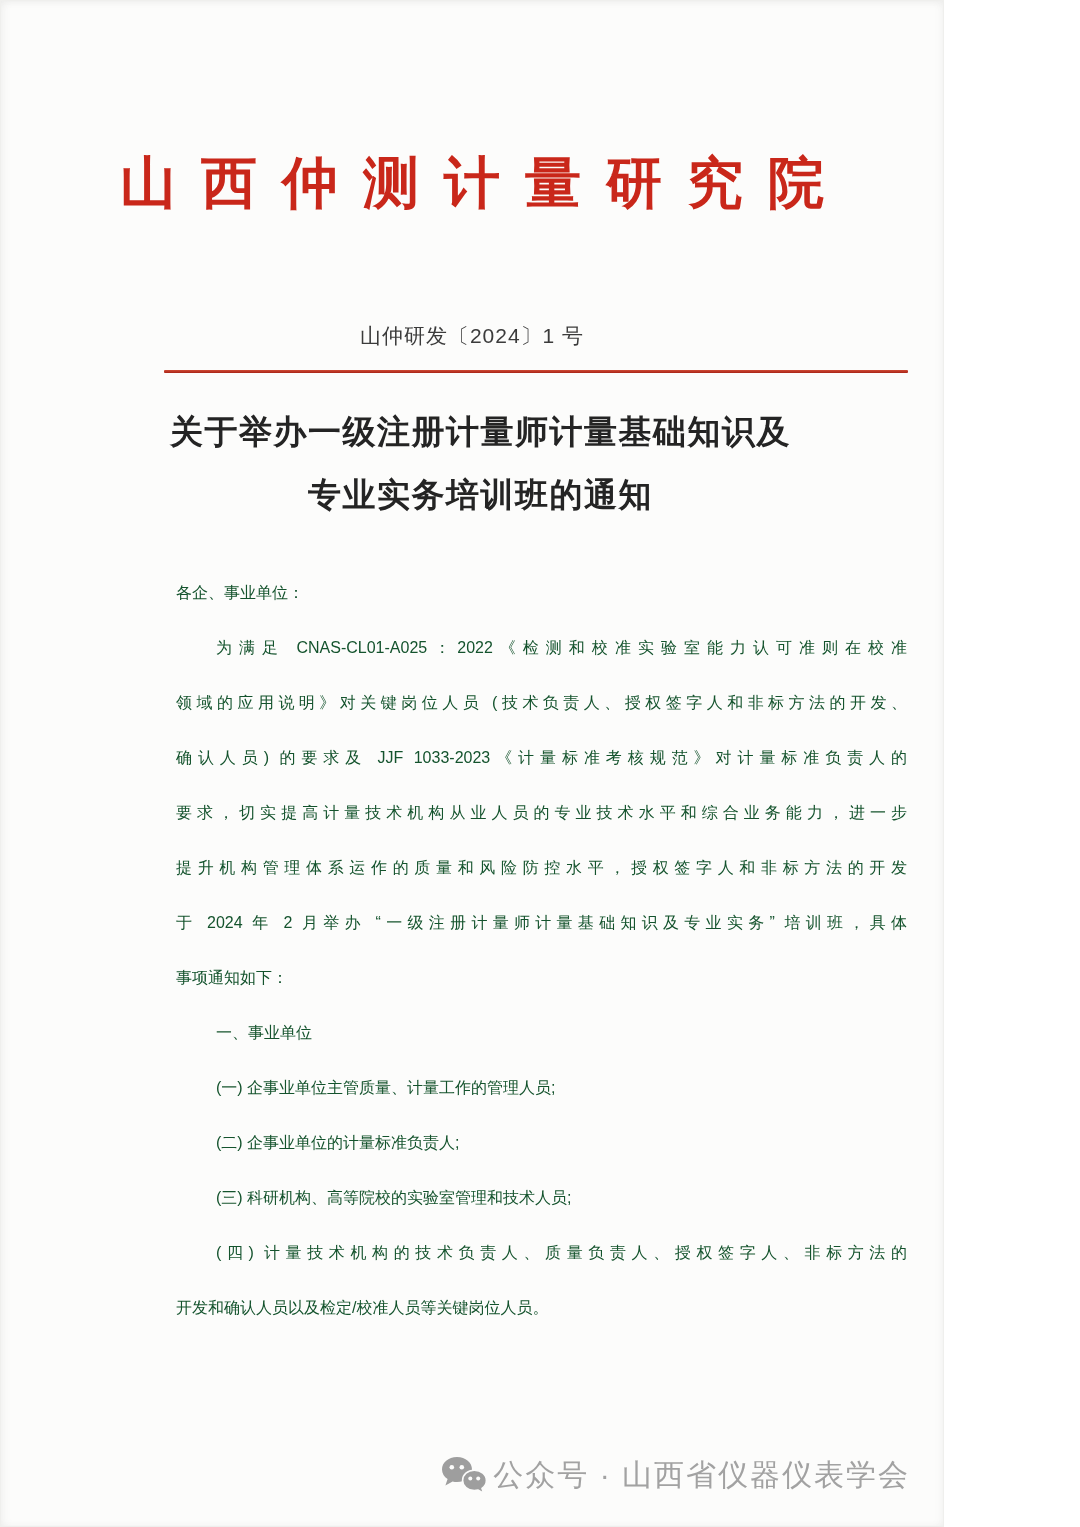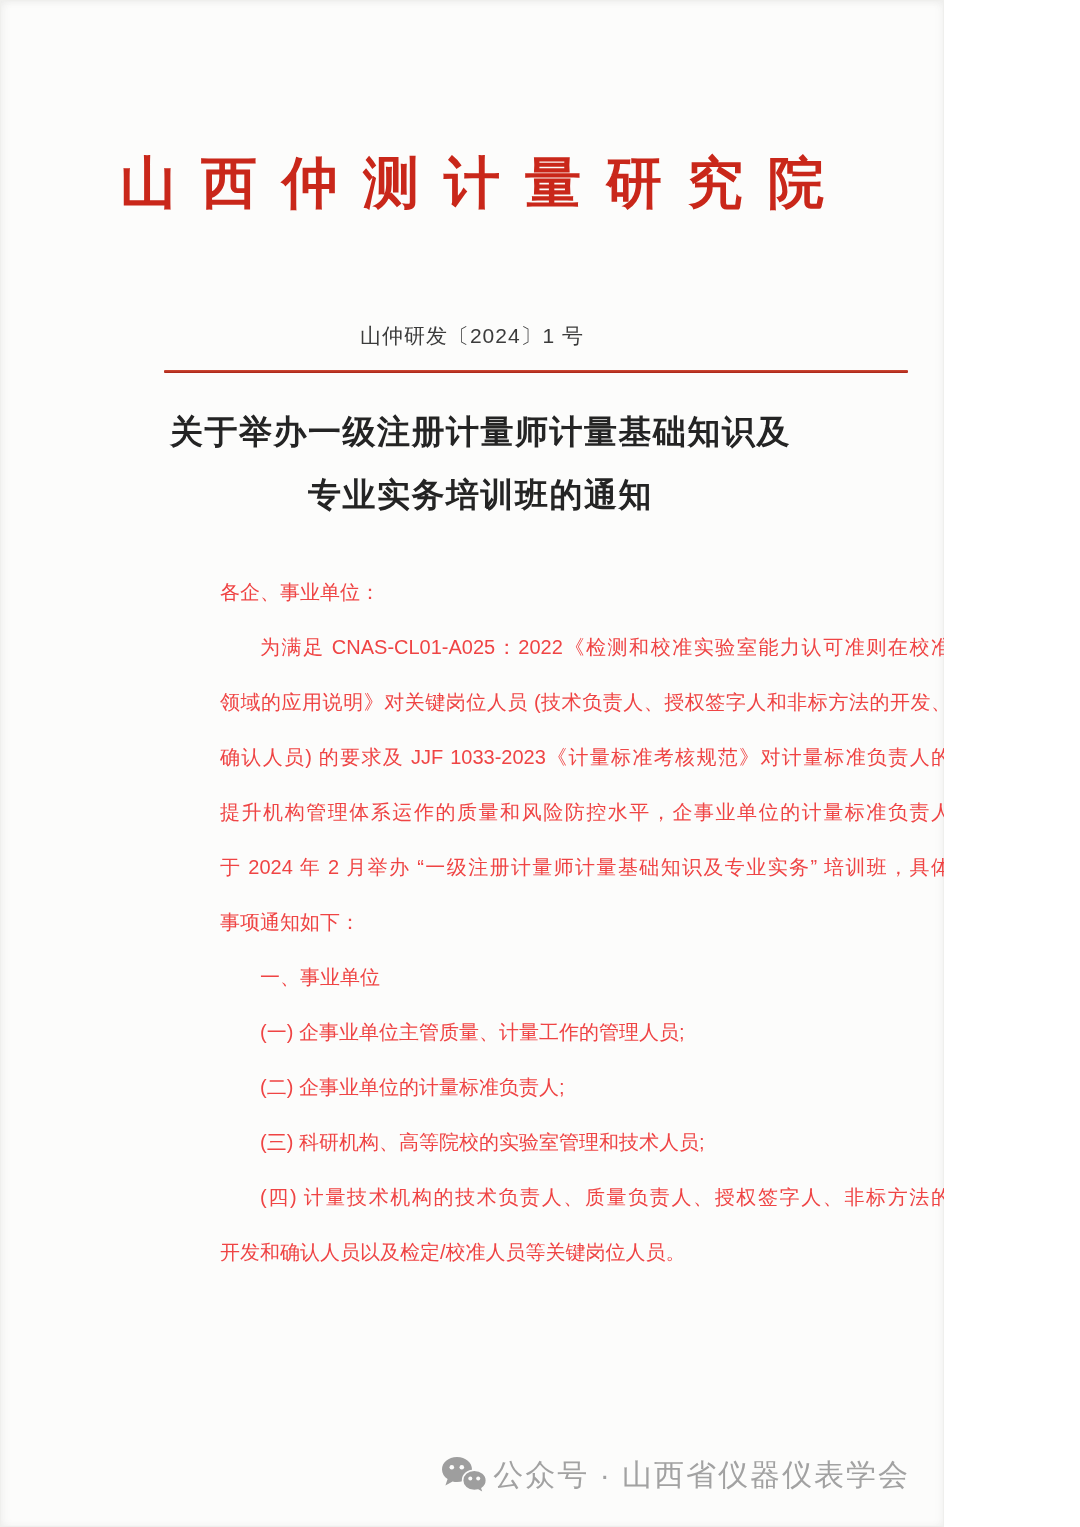--- a/index.html
+++ b/index.html
@@ -61,23 +61,22 @@
     letter-spacing: 1.5px;
     white-space: nowrap;
   }
   .notice-title1 { top: 410px; }
   .notice-title2 { top: 473px; }
   .doc-body {
     position: absolute;
     top: 565px;
     left: 176px;
     width: 731px;
-    font-size: 20px;
-    color: #ef4444;
-    margin-left: 44px;
+    font-size: 16px;
+    color: #14532d;
   }
   .bl {
     height: 55px;
     line-height: 55px;
     white-space: nowrap;
     text-align: left;
   }
   .jf {
     white-space: normal;
     text-align: justify;
@@ -110,21 +109,22 @@
   <div class="red-rule"></div>
 
   <div class="notice-title notice-title1">关于举办一级注册计量师计量基础知识及</div>
   <div class="notice-title notice-title2">专业实务培训班的通知</div>
 
   <div class="doc-body">
     <div class="bl">各企、事业单位：</div>
     <div class="bl i2 jf">为满足 CNAS-CL01-A025：2022《检测和校准实验室能力认可准则在校准</div>
     <div class="bl jf">领域的应用说明》对关键岗位人员 (技术负责人、授权签字人和非标方法的开发、</div>
     <div class="bl jf">确认人员) 的要求及 JJF 1033-2023《计量标准考核规范》对计量标准负责人的</div>
-    <div class="bl jf">提升机构管理体系运作的质量和风险防控水平，企事业单位的计量标准负责人</div>
+    <div class="bl jf">要求，切实提高计量技术机构从业人员的专业技术水平和综合业务能力，进一步</div>
+    <div class="bl jf">提升机构管理体系运作的质量和风险防控水平，授权签字人和非标方法的开发</div>
     <div class="bl jf">于 2024 年 2 月举办 “一级注册计量师计量基础知识及专业实务” 培训班，具体</div>
     <div class="bl">事项通知如下：</div>
     <div class="bl i2">一、事业单位</div>
     <div class="bl i2">(一) 企事业单位主管质量、计量工作的管理人员;</div>
     <div class="bl i2">(二) 企事业单位的计量标准负责人;</div>
     <div class="bl i2">(三) 科研机构、高等院校的实验室管理和技术人员;</div>
     <div class="bl i2 jf">(四) 计量技术机构的技术负责人、质量负责人、授权签字人、非标方法的</div>
     <div class="bl">开发和确认人员以及检定/校准人员等关键岗位人员。</div>
   </div>
 

